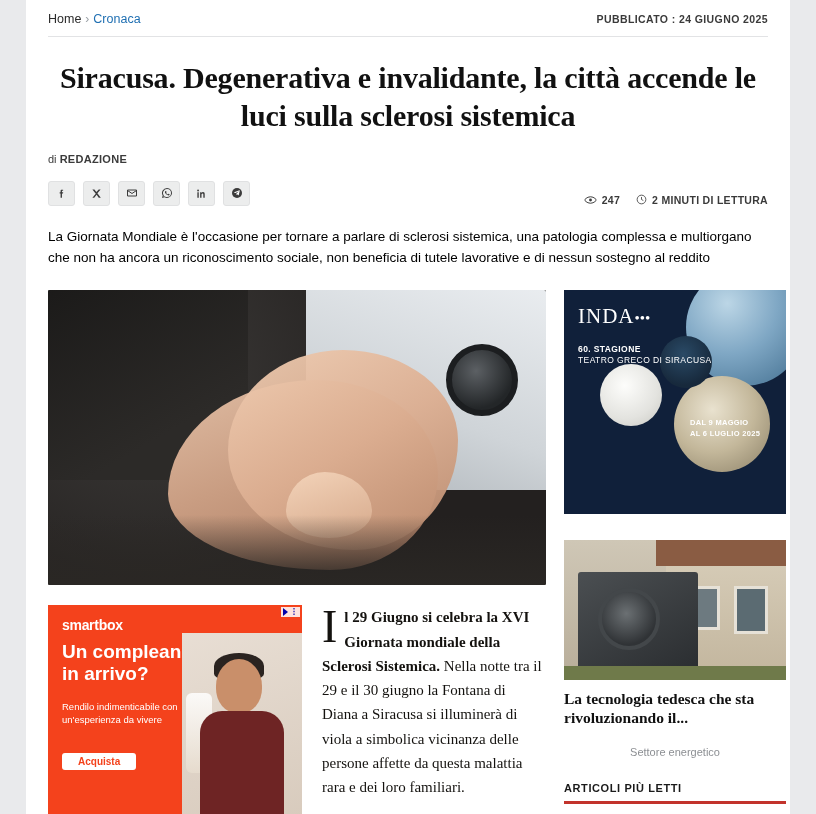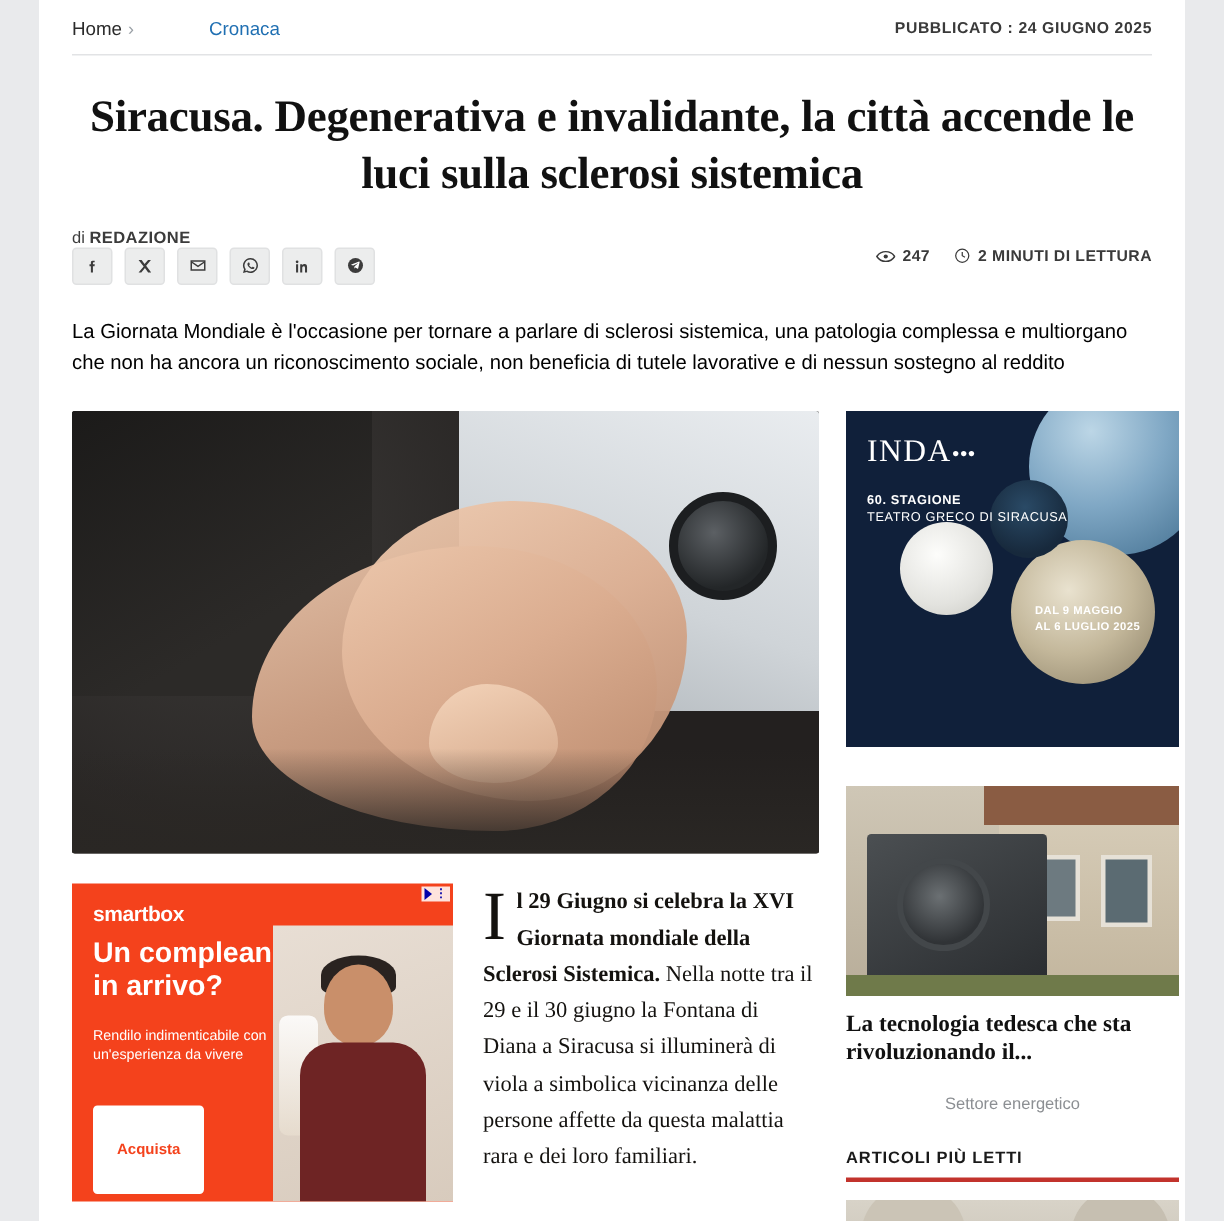--- a/index.html
+++ b/index.html
@@ -34,21 +34,21 @@
   }
   .breadcrumb {
     font-size: 12.5px;
     color: #2b2b2b;
     display: flex;
     align-items: center;
     gap: 4px;
     font-family: "Liberation Sans", sans-serif;
   }
   .breadcrumb .sep { color: #9aa0a6; font-size: 12px; }
-  .breadcrumb .crumb-link { color: #1f6fb2; text-decoration: none; margin-left: 46px; }
+  .breadcrumb .crumb-link { color: #1f6fb2; text-decoration: none; }
   .published {
     font-size: 10.5px;
     letter-spacing: 0.4px;
     color: #3a3a3a;
     font-weight: bold;
     text-transform: uppercase;
   }
   
   h1.headline {
     font-family: "Liberation Serif", serif;
@@ -64,22 +64,23 @@
     margin-top: 18px;
     font-size: 11px;
     color: #3b3b3b;
   }
   .byline .by-label { font-style: normal; }
   .byline .by-name { font-weight: bold; letter-spacing: 0.3px; }
 
   
   .share-row {
     display: flex;
-    align-items: flex-start;
+    align-items: flex-end;
     justify-content: space-between;
+    margin-top: 16px;
   }
   .share-buttons { display: flex; gap: 8px; }
   .share-btn {
     width: 27px; height: 25px;
     background: #eceded;
     border: 1px solid #e0e1e2;
     border-radius: 3px;
     display: flex; align-items: center; justify-content: center;
     color: #3c3c3c;
     cursor: pointer;
@@ -182,21 +183,21 @@
     width: 150px;
   }
   .sb-sub {
     position: absolute; left: 14px; top: 96px;
     color: #ffffff; font-size: 9.5px; line-height: 1.35; width: 125px;
   }
   .sb-cta {
     position: absolute; left: 14px; top: 148px;
     background: #ffffff; color: #f4421c;
     font-size: 10px; font-weight: bold;
-    padding: 24px 16px; border-radius: 3px; cursor: pointer;
+    padding: 3px 16px; border-radius: 3px; cursor: pointer;
   }
   .sb-photo {
     position: absolute; right: 0; top: 28px; width: 120px; height: 184px;
     background: linear-gradient(160deg, #e8ded4 0%, #d8cbbd 100%);
   }
   .sb-photo .face {
     position: absolute; left: 34px; top: 26px; width: 46px; height: 54px;
     background: #c98f6a; border-radius: 50% 50% 45% 45%;
   }
   .sb-photo .hair {

